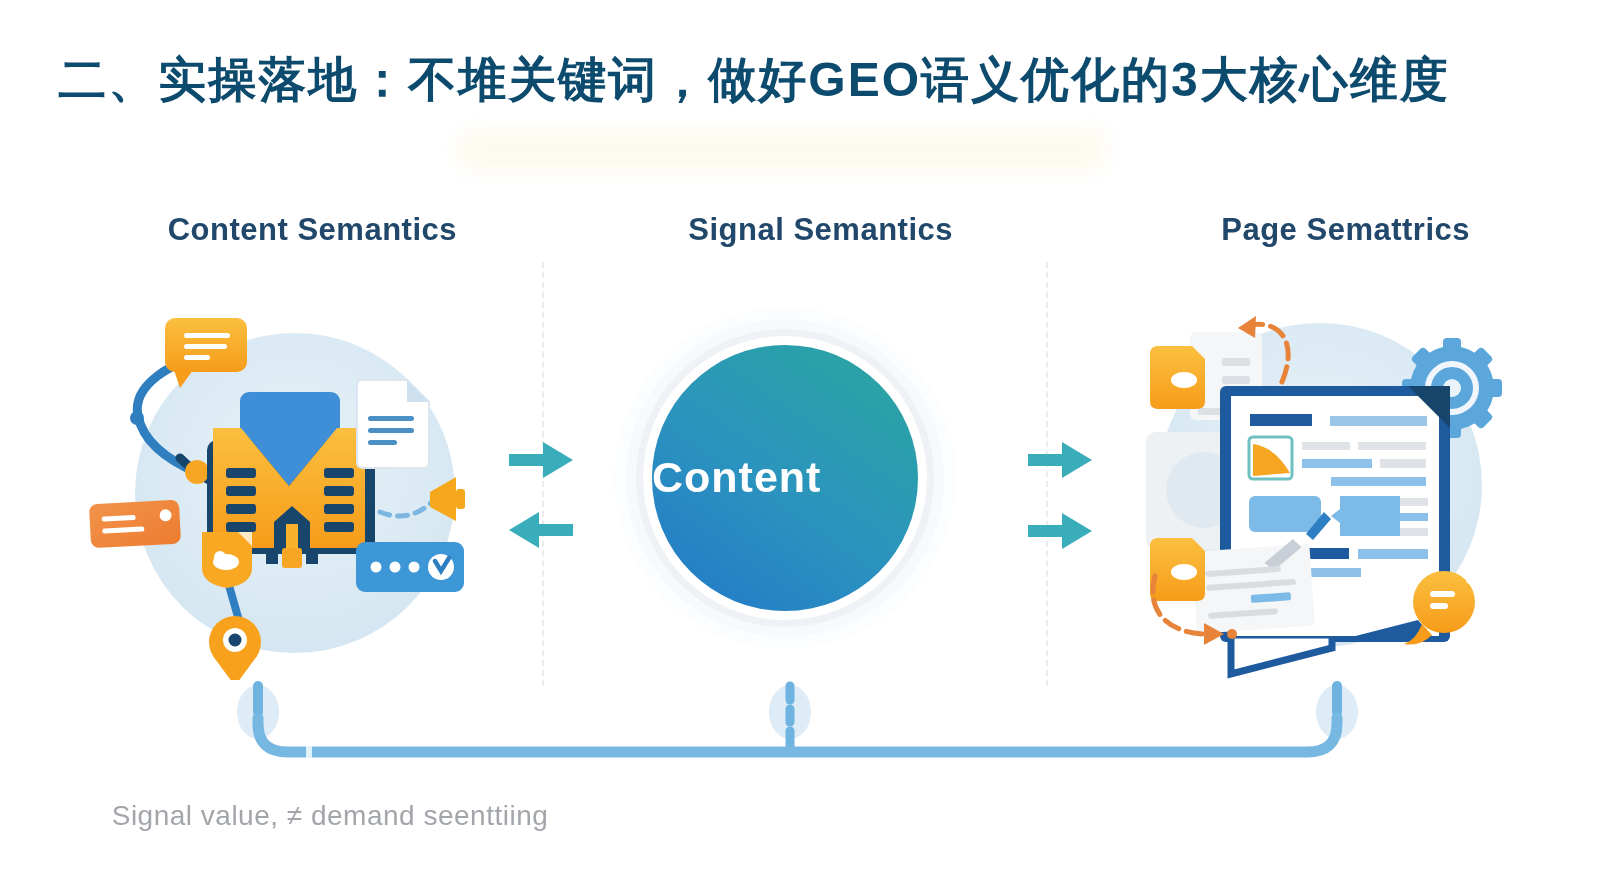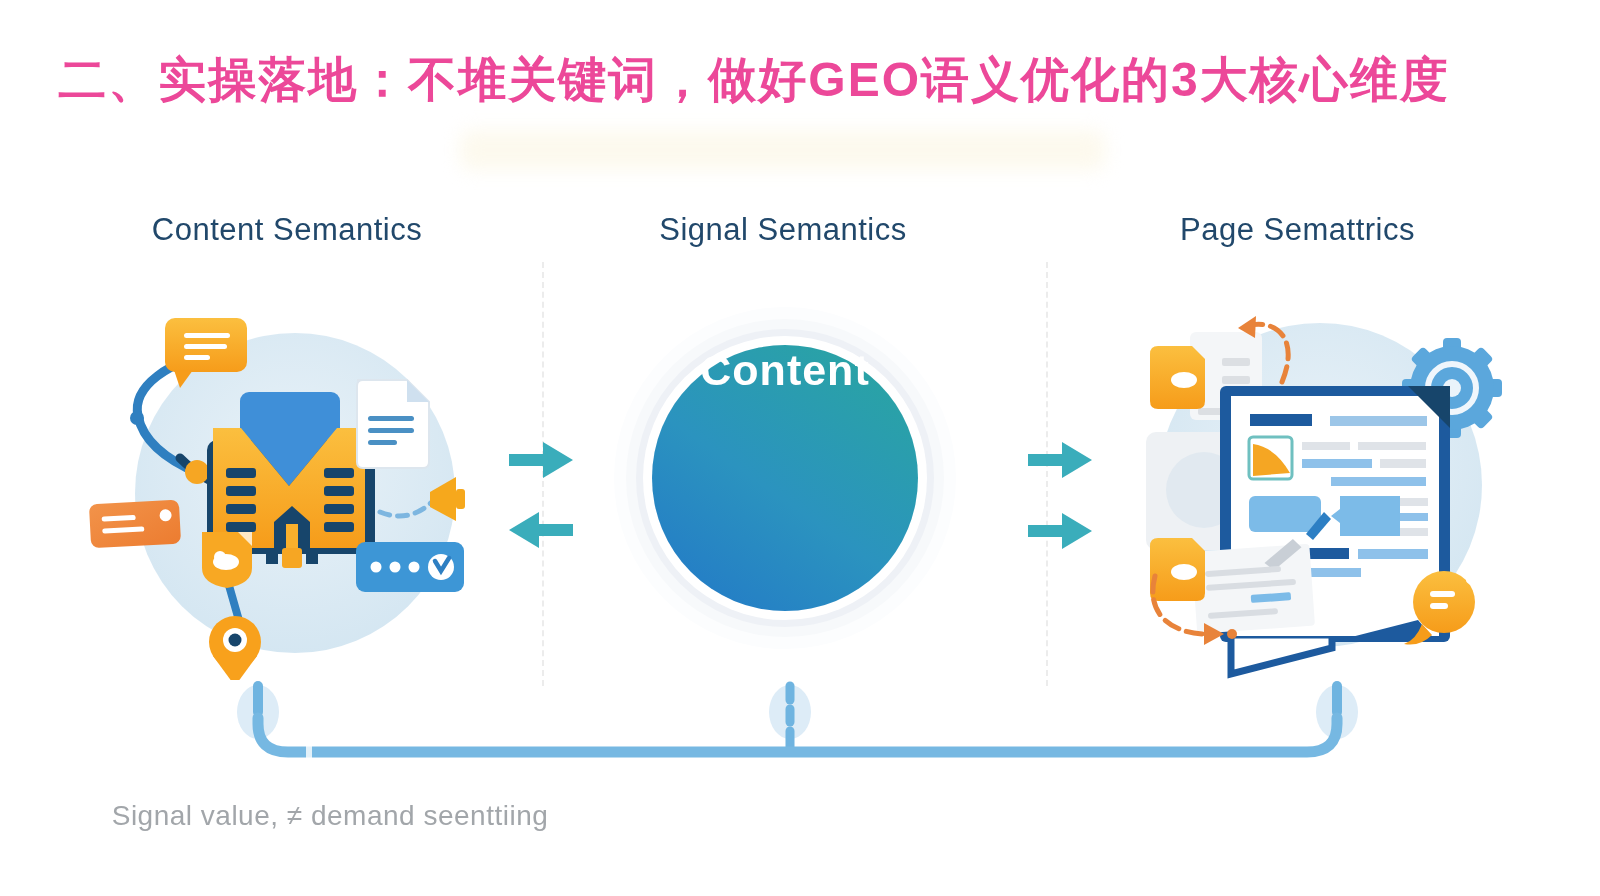--- a/index.html
+++ b/index.html
@@ -2,46 +2,46 @@
 <html><head>
 <meta charset="utf-8">
 <style>
   html,body{margin:0;padding:0;background:#ffffff;}
   .canvas{
     position:relative;width:1600px;height:896px;overflow:hidden;background:#ffffff;
     font-family:"Liberation Sans", sans-serif;
   }
   .page-title{
     position:absolute;top:48px;left:0;width:1508px;text-align:center;
-    font-size:48px;font-weight:700;color:#ec4899;letter-spacing:2px;margin:0;
+    font-size:48px;font-weight:700;color:#0c4a6e;letter-spacing:2px;margin:0;
   }
   .ghost-band{
     position:absolute;left:460px;top:130px;width:645px;height:40px;
     background:#fbf4dd;opacity:.5;filter:blur(9px);border-radius:10px;
   }
   .col-header{
-    position:absolute;top:212px;font-size:31px;font-weight:400;color:#21486b;
-    text-align:center;letter-spacing:.5px;
+    position:absolute;top:212px;font-size:31px;font-weight:700;color:#21486b;
+    text-align:right;letter-spacing:.5px;
   }
   .col-header.c1{left:117px;width:340px;}
   .col-header.c2{left:613px;width:340px;}
   .col-header.c3{left:1125px;width:345px;}
   .divider{
     position:absolute;top:262px;height:424px;width:0;border-left:2px dashed #ececec;
   }
   .divider.d1{left:542px;}
   .divider.d2{left:1046px;}
   .illus{position:absolute;width:420px;height:400px;}
   .illus.left{left:80px;top:280px;}
   .illus.right{left:1100px;top:280px;}
   .center-circle{
     position:absolute;left:652px;top:345px;width:266px;height:266px;border-radius:50%;
     background:linear-gradient(215deg,#29a79e 0%,#2b93bf 55%,#2277c8 100%);
     box-shadow:0 0 0 9px #ffffff,0 0 0 16px #eef1f6,0 0 0 26px #f7f9fb,0 0 0 38px #fcfdfe;
-    display:flex;flex-direction:column;align-items:center;justify-content:space-between;
+    display:flex;align-items:center;justify-content:space-between;
   }
   .center-circle .line{
     color:#ffffff;font-size:43px;font-weight:700;line-height:1.2;letter-spacing:1px;
   }
   .arrow{position:absolute;width:66px;height:40px;}
   .bracket{position:absolute;left:0;top:660px;width:1600px;height:140px;}
   .caption{
     position:absolute;top:800px;font-size:28px;color:#a2a6aa;text-align:center;letter-spacing:.5px;
   }
   .caption.c1{left:100px;width:460px;}

